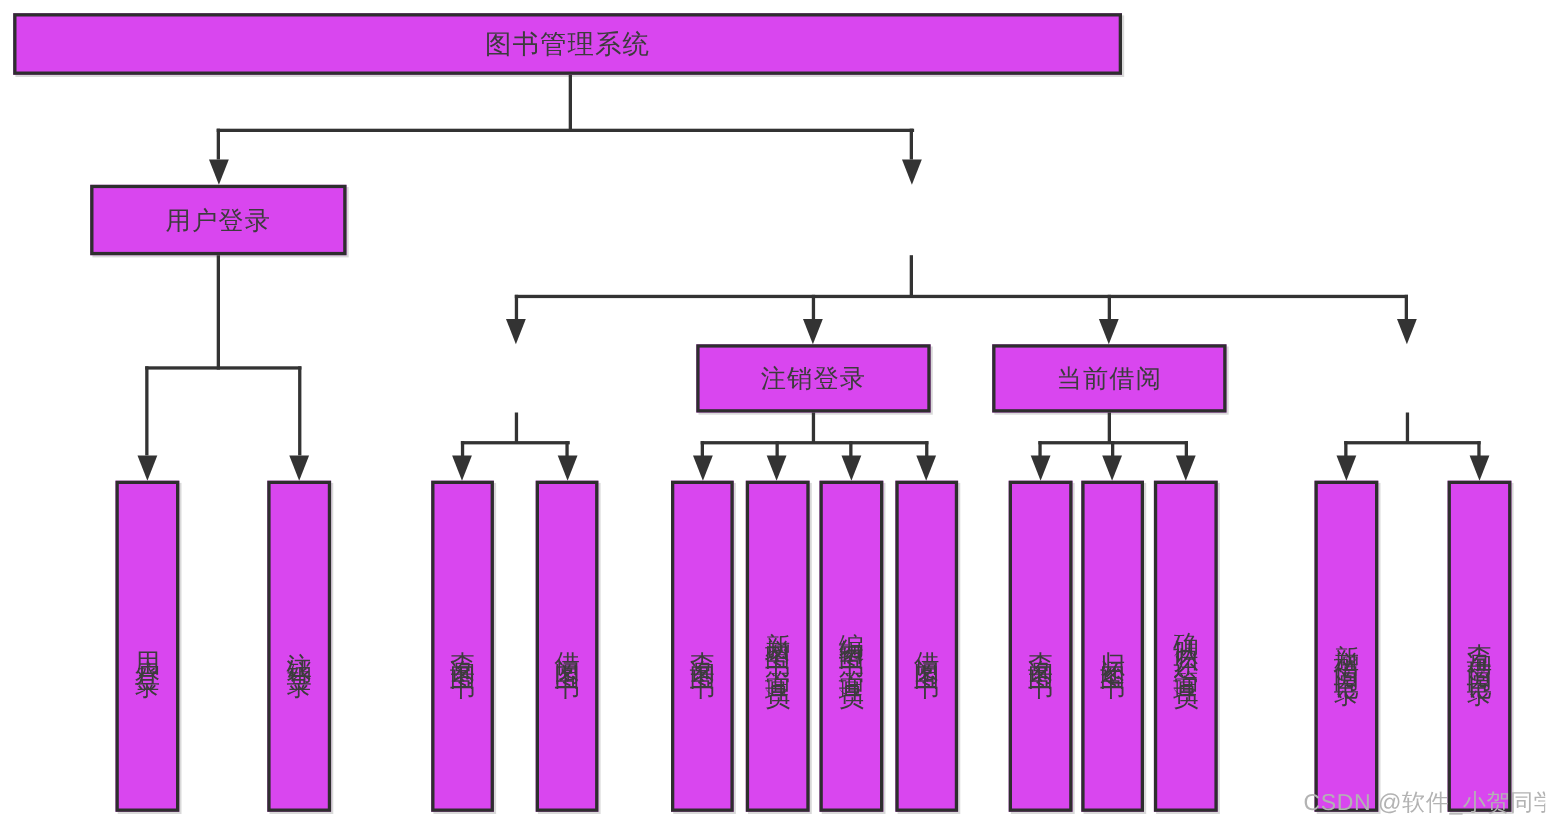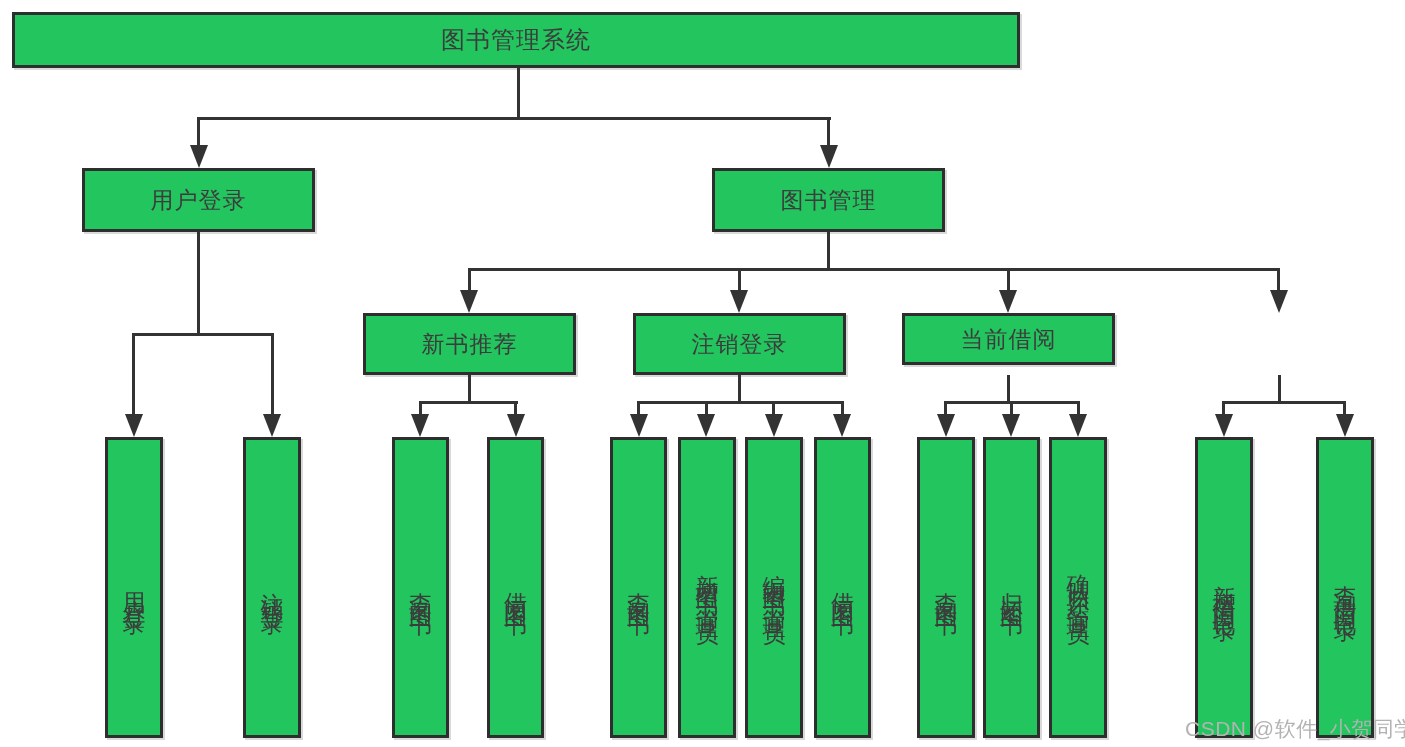--- a/index.html
+++ b/index.html
@@ -15,21 +15,21 @@
     width:1405px;height:747px;
     background:var(--bg);
     font-family:"Liberation Sans", sans-serif;
     color:var(--text);
     overflow:hidden;
   }
   .box{
     position:absolute;
     box-sizing:border-box;
     border:3px solid var(--border);
-    background:#22c55e;
+    background:#d946ef;
     display:flex;align-items:center;justify-content:center;
     box-shadow:2px 2px 0 rgba(0,0,0,0.15);
   }
   .box.h span{
     font-size:23px;
     letter-spacing:1px;
     white-space:nowrap;
   }
   .box.root span{font-size:24px;}
   .box.v span{
@@ -68,49 +68,43 @@
   <div class="line" style="left:517px;top:68px;width:3px;height:52px"></div>
   <div class="line" style="left:197px;top:117px;width:634px;height:3px"></div>
   <div class="line" style="left:197px;top:117px;width:3px;height:28px"></div>
   <div class="arrow" style="left:190px;top:145px"></div>
   <div class="line" style="left:827px;top:117px;width:3px;height:28px"></div>
   <div class="arrow" style="left:820px;top:145px"></div>
 
   <div class="box h" style="left:82px;top:168px;width:233px;height:64px">
     <span>用户登录</span>
   </div>
-  <div class="box h" style="left:712px;top:168px;width:233px;height:64px">
-    <span>图书管理</span>
-  </div>
 
   <div class="line" style="left:197px;top:232px;width:3px;height:104px"></div>
   <div class="line" style="left:132px;top:333px;width:142px;height:3px"></div>
   <div class="line" style="left:132px;top:333px;width:3px;height:81px"></div>
   <div class="arrow" style="left:125px;top:414px"></div>
   <div class="line" style="left:271px;top:333px;width:3px;height:81px"></div>
   <div class="arrow" style="left:263px;top:414px"></div>
 
   <div class="line" style="left:827px;top:232px;width:3px;height:38px"></div>
   <div class="line" style="left:468px;top:268px;width:812px;height:3px"></div>
   <div class="line" style="left:468px;top:268px;width:3px;height:23px"></div>
   <div class="arrow" style="left:460px;top:290px"></div>
   <div class="line" style="left:738px;top:268px;width:3px;height:23px"></div>
   <div class="arrow" style="left:730px;top:290px"></div>
   <div class="line" style="left:1007px;top:268px;width:3px;height:23px"></div>
   <div class="arrow" style="left:999px;top:290px"></div>
   <div class="line" style="left:1277px;top:268px;width:3px;height:23px"></div>
   <div class="arrow" style="left:1270px;top:290px"></div>
 
-  <div class="box h" style="left:363px;top:313px;width:213px;height:62px">
-    <span>新书推荐</span>
-  </div>
   <div class="box h" style="left:633px;top:313px;width:213px;height:62px">
     <span>注销登录</span>
   </div>
-  <div class="box h" style="left:902px;top:313px;width:213px;height:52px">
+  <div class="box h" style="left:902px;top:313px;width:213px;height:62px">
     <span>当前借阅</span>
   </div>
 
   <div class="line" style="left:468px;top:375px;width:3px;height:28px"></div>
   <div class="line" style="left:419px;top:401px;width:99px;height:3px"></div>
   <div class="line" style="left:419px;top:401px;width:3px;height:14px"></div>
   <div class="arrow" style="left:411px;top:414px"></div>
   <div class="line" style="left:514px;top:401px;width:3px;height:14px"></div>
   <div class="arrow" style="left:507px;top:414px"></div>
 

